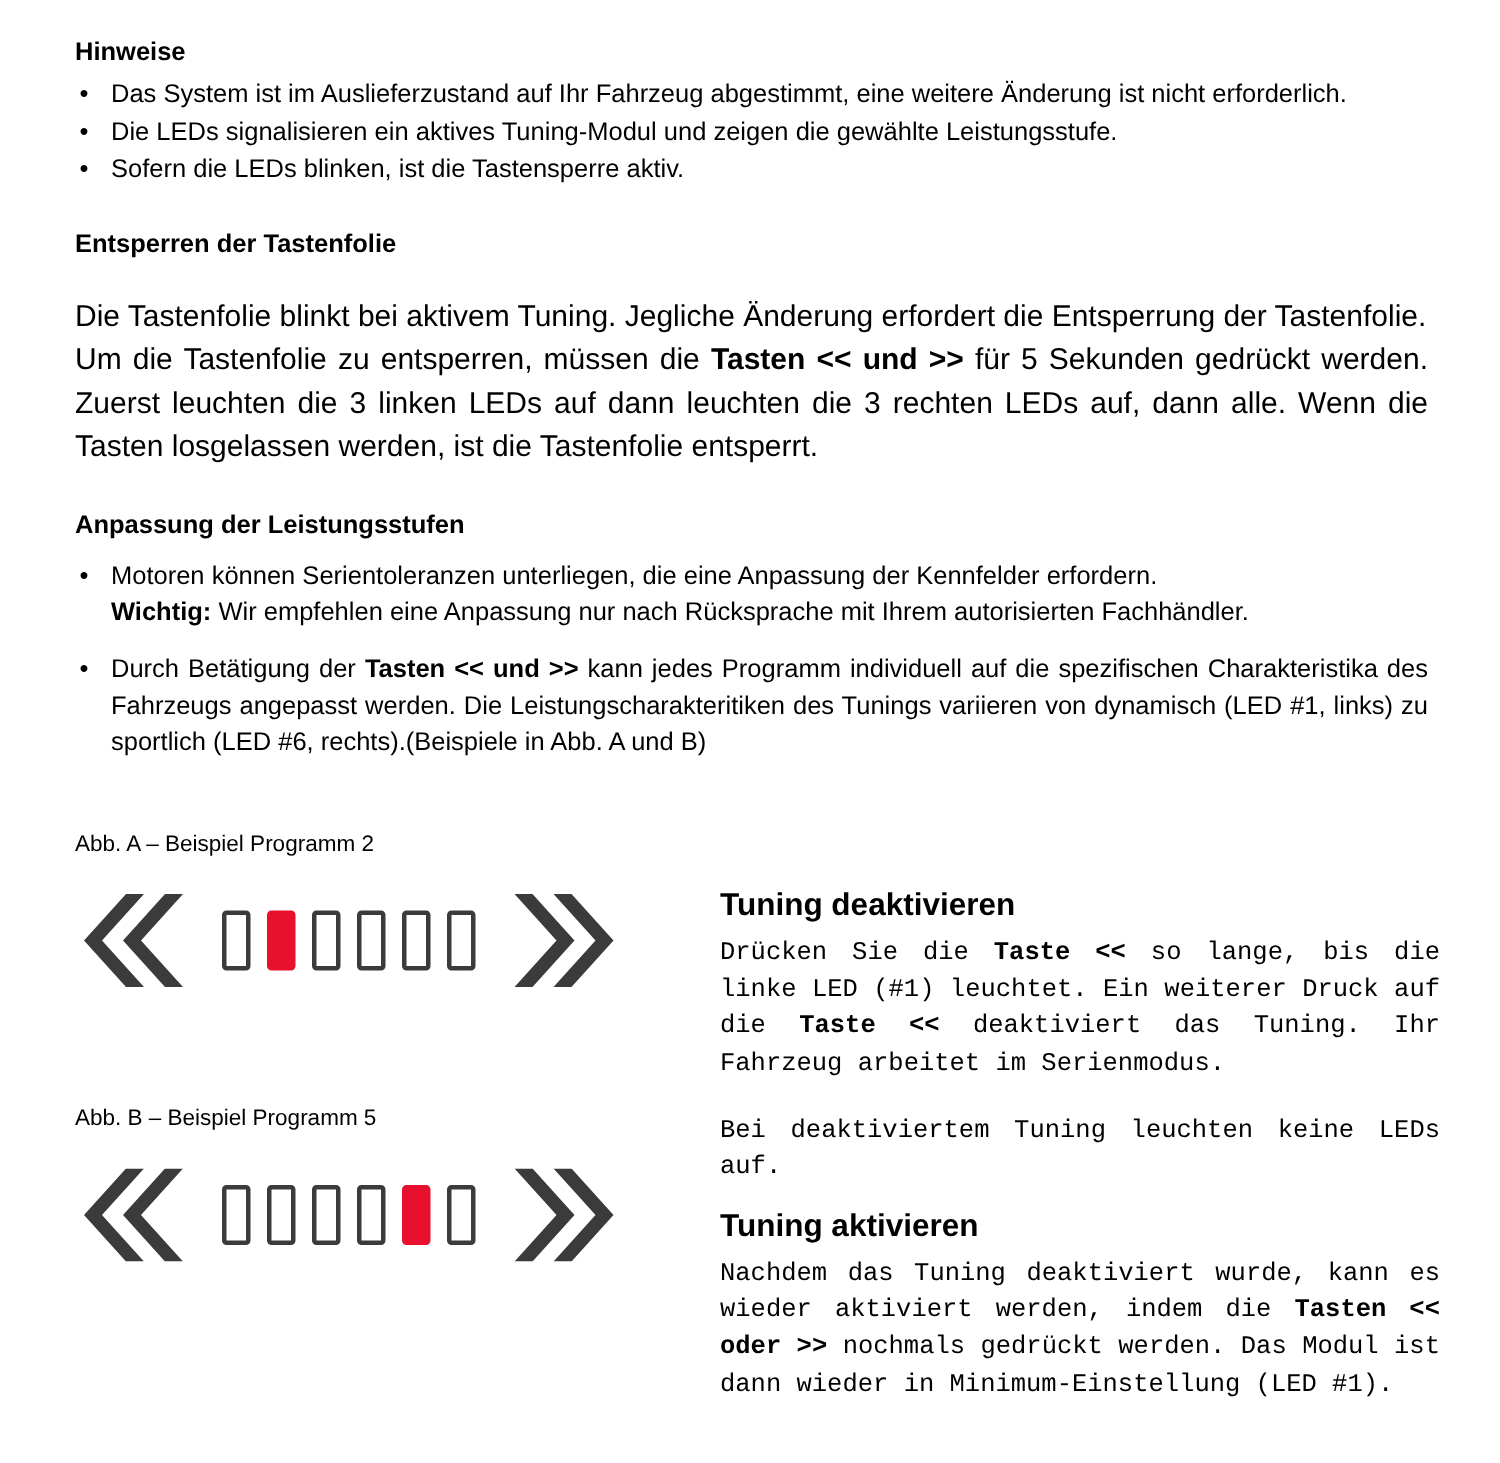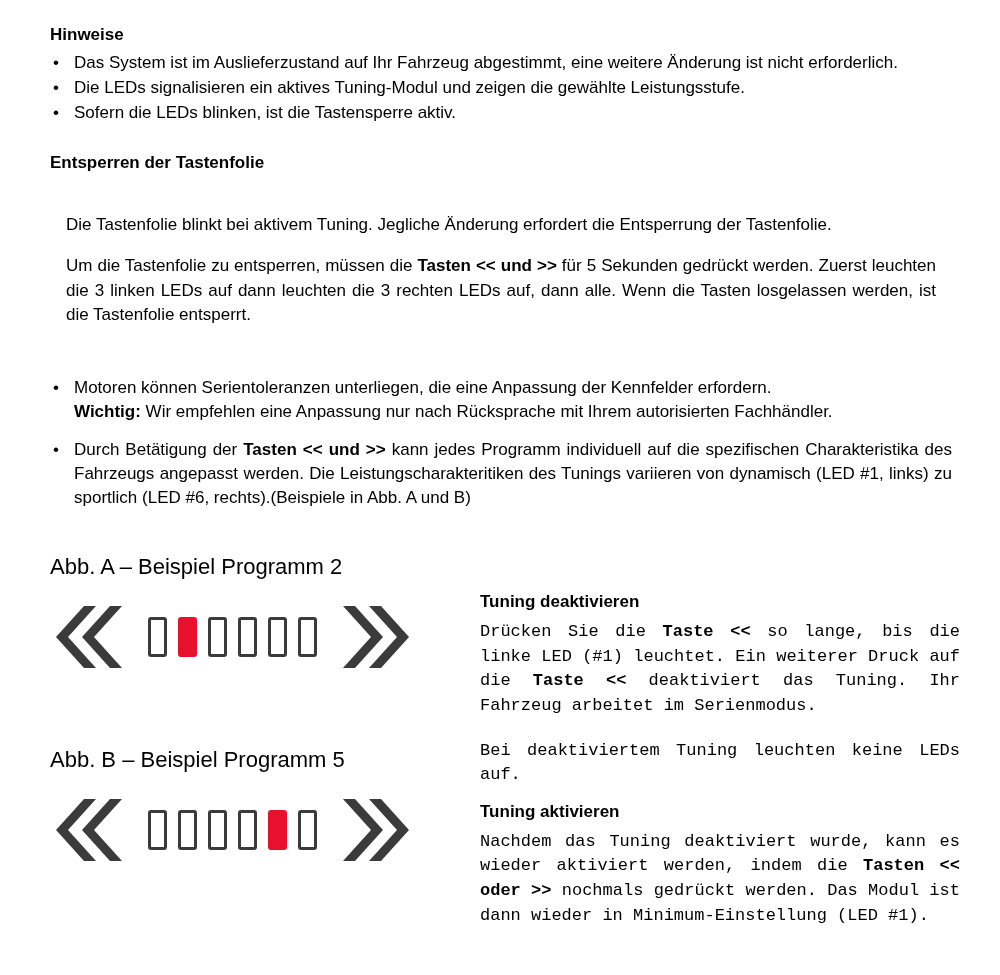--- a/index.html
+++ b/index.html
@@ -46,39 +46,39 @@
     line-height: 1.42;
     margin-bottom: 1px;
     text-align: justify;
   }
   .bullets li .bullet-dot {
     position: absolute;
     left: 3px;
     top: 0;
   }
   .para {
-    font-size: 17px;
+    font-size: 20px;
     line-height: 1.45;
-    margin: 16px;
+    margin: 0;
     text-align: justify;
   }
   .gap-lg { height: 26px; }
   .gap-md { height: 18px; }
   .gap-xs { height: 6px; }
   b, .bold { font-weight: bold; }
 
   
   .figures {
     position: absolute;
     left: 50px;
     top: 552px;
     width: 910px;
   }
   .fig-caption {
-    font-size: 22px;
+    font-size: 15px;
     line-height: 1.4;
     margin: 0 0 14px 0;
   }
   .led-panel {
     display: flex;
     align-items: center;
     gap: 0px;
     height: 80px;
   }
   .chev {
@@ -104,21 +104,21 @@
   }
 
   
   .right-col {
     position: absolute;
     left: 480px;
     top: 592px;
     width: 480px;
   }
   .right-col h3 {
-    font-size: 17px;
+    font-size: 21px;
     font-weight: bold;
     margin: 0 0 8px 0;
   }
   .right-col p {
     font-size: 17px;
     line-height: 1.45;
     margin: 0 0 14px 0;
     text-align: justify;
     font-family: Liberation Mono, monospace;
   }
@@ -158,20 +158,21 @@
     <p class="para">
       <span>Die Tastenfolie blinkt bei aktivem Tuning. Jegliche Änderung erfordert die Entsperrung der Tastenfolie.</span>
     </p>
 
     <p class="para">
       <span>Um die Tastenfolie zu entsperren, müssen die </span><b>Tasten &lt;&lt; und &gt;&gt;</b><span> für 5 Sekunden gedrückt werden. Zuerst leuchten die 3 linken LEDs auf dann leuchten die 3 rechten LEDs auf, dann alle. Wenn die Tasten losgelassen werden, ist die Tastenfolie entsperrt.</span>
     </p>
 
     <div class="gap-lg"></div>
 
+    <h2 class="section-title">Anpassung der Leistungsstufen</h2>
 
     <div class="gap-xs"></div>
 
     <ul class="bullets">
       <li style="margin-bottom:14px;">
         <span class="bullet-dot">•</span>
         <span>Motoren können Serientoleranzen unterliegen, die eine Anpassung der Kennfelder erfordern.</span><br>
         <b>Wichtig:</b><span> Wir empfehlen eine Anpassung nur nach Rücksprache mit Ihrem autorisierten Fachhändler.</span>
       </li>
       <li>

